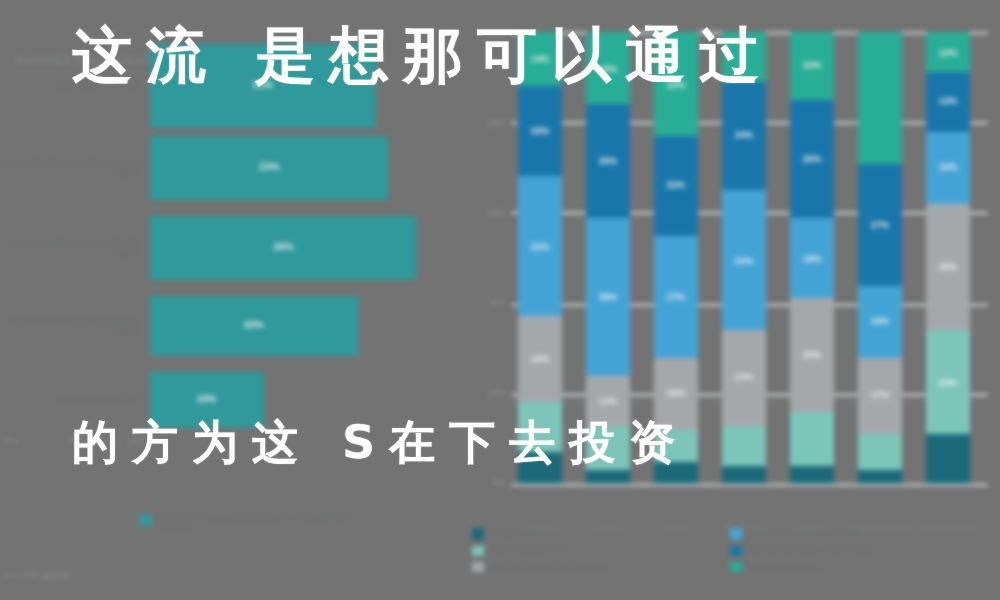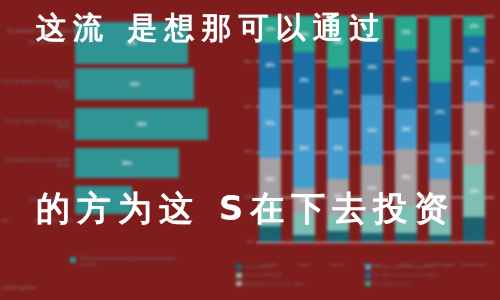--- a/index.html
+++ b/index.html
@@ -1,21 +1,21 @@
 <!DOCTYPE html>
 <html><head>
 <meta charset="utf-8">
 <style>
   html,body{margin:0;padding:0;}
   body{
     width:500px;height:300px;overflow:hidden;background:#ffffff;
     font-family:"Liberation Sans", sans-serif;
     position:relative;
   }
-  .canvas{position:absolute;inset:0;width:500px;height:300px;background:#7f1d1d;}
+  .canvas{position:absolute;inset:0;width:500px;height:300px;background:#737373;}
 
   
   .blurred{position:absolute;inset:0;filter:blur(1.45px);opacity:.92;}
 
   
   .left-chart{position:absolute;left:0;top:0;width:232px;height:300px;}
   .lbar-row{position:absolute;left:0;width:232px;display:flex;align-items:center;}
   .lbar-label{
     width:70px;text-align:right;font-size:4.6px;line-height:5.4px;color:#6d6f71;
     padding-right:5px;letter-spacing:.1px;
@@ -55,21 +55,21 @@
   .rl-text{font-size:4.3px;line-height:5.4px;color:#6d6f71;}
 
   
   .overlay-text{
     position:absolute;color:#ffffff;font-weight:bold;
     font-family:"DejaVu Sans", sans-serif;
     white-space:nowrap;pointer-events:none;
     text-shadow:0 0 1px rgba(255,255,255,.35);
   }
   #ov-top{left:36px;top:8px;font-size:30px;letter-spacing:7px;}
-  #ov-bottom{left:36px;top:186px;font-size:34px;letter-spacing:7px;}
+  #ov-bottom{left:36px;top:206px;font-size:23px;letter-spacing:7px;}
 </style>
 </head>
 <body>
 
 <div class="canvas">
 
   <div class="blurred">
 
     <div class="left-chart">
       <div class="left-title">PLANNED INVESTMENT</div>

